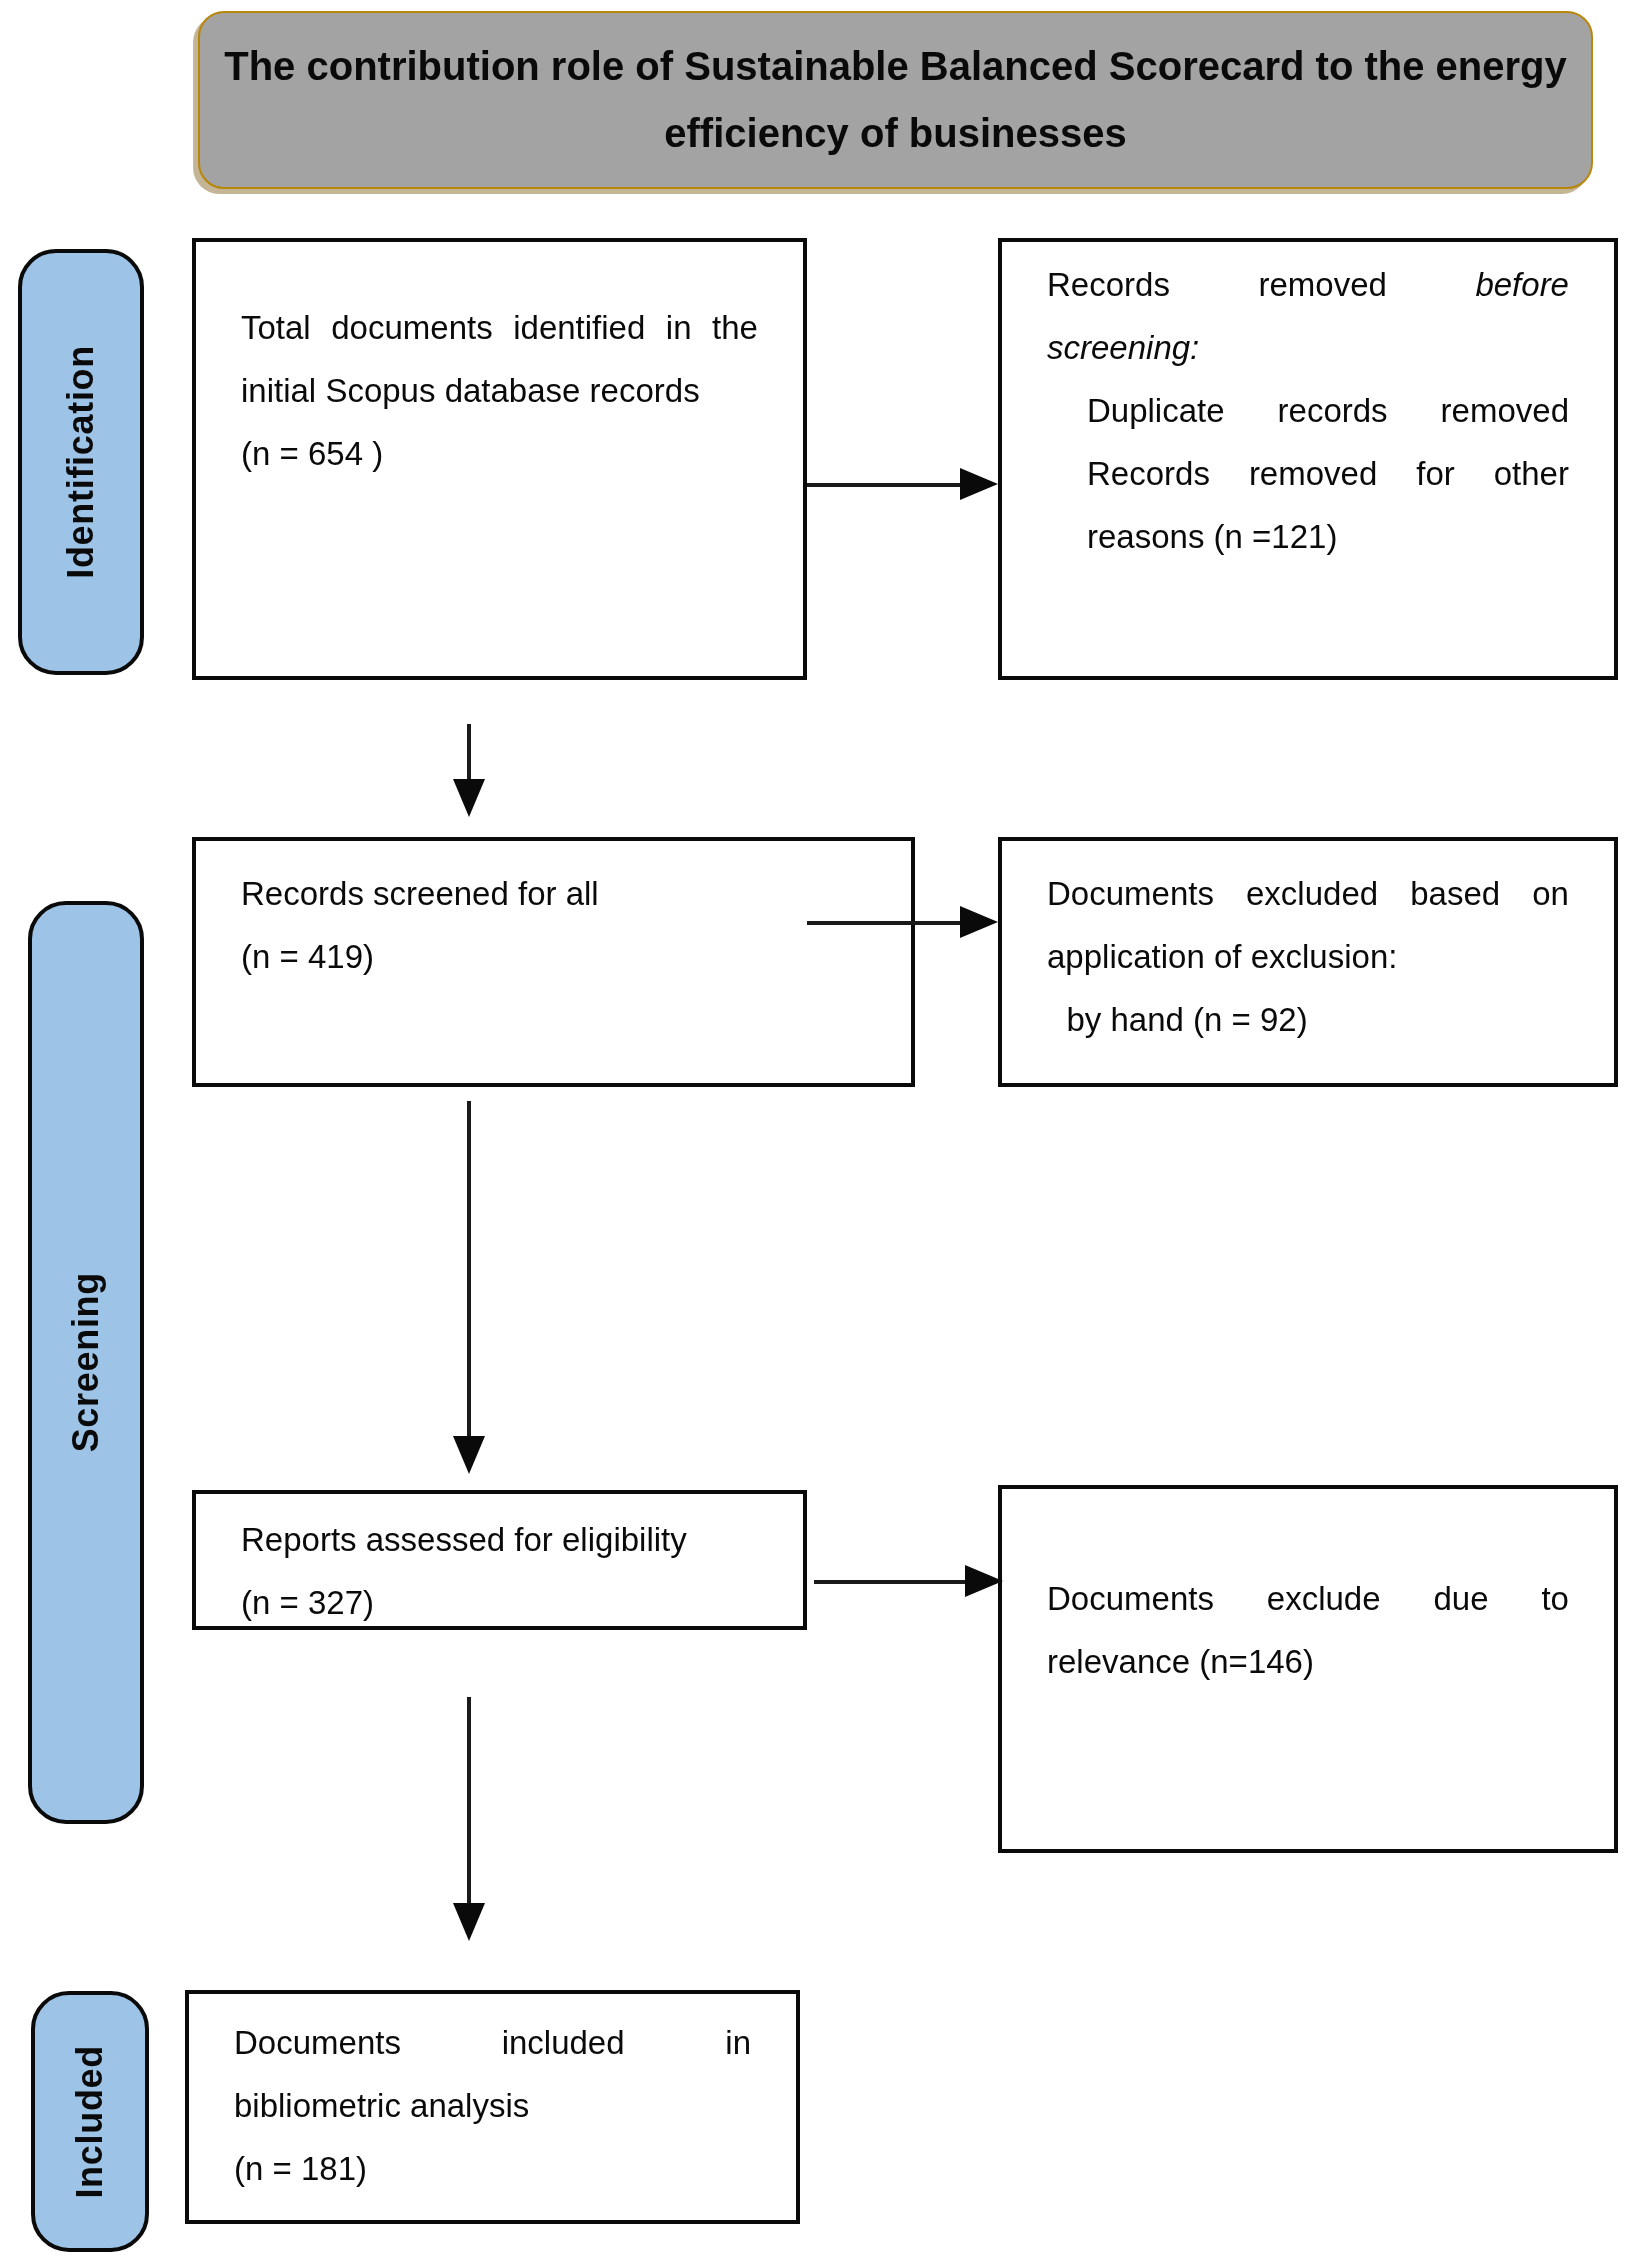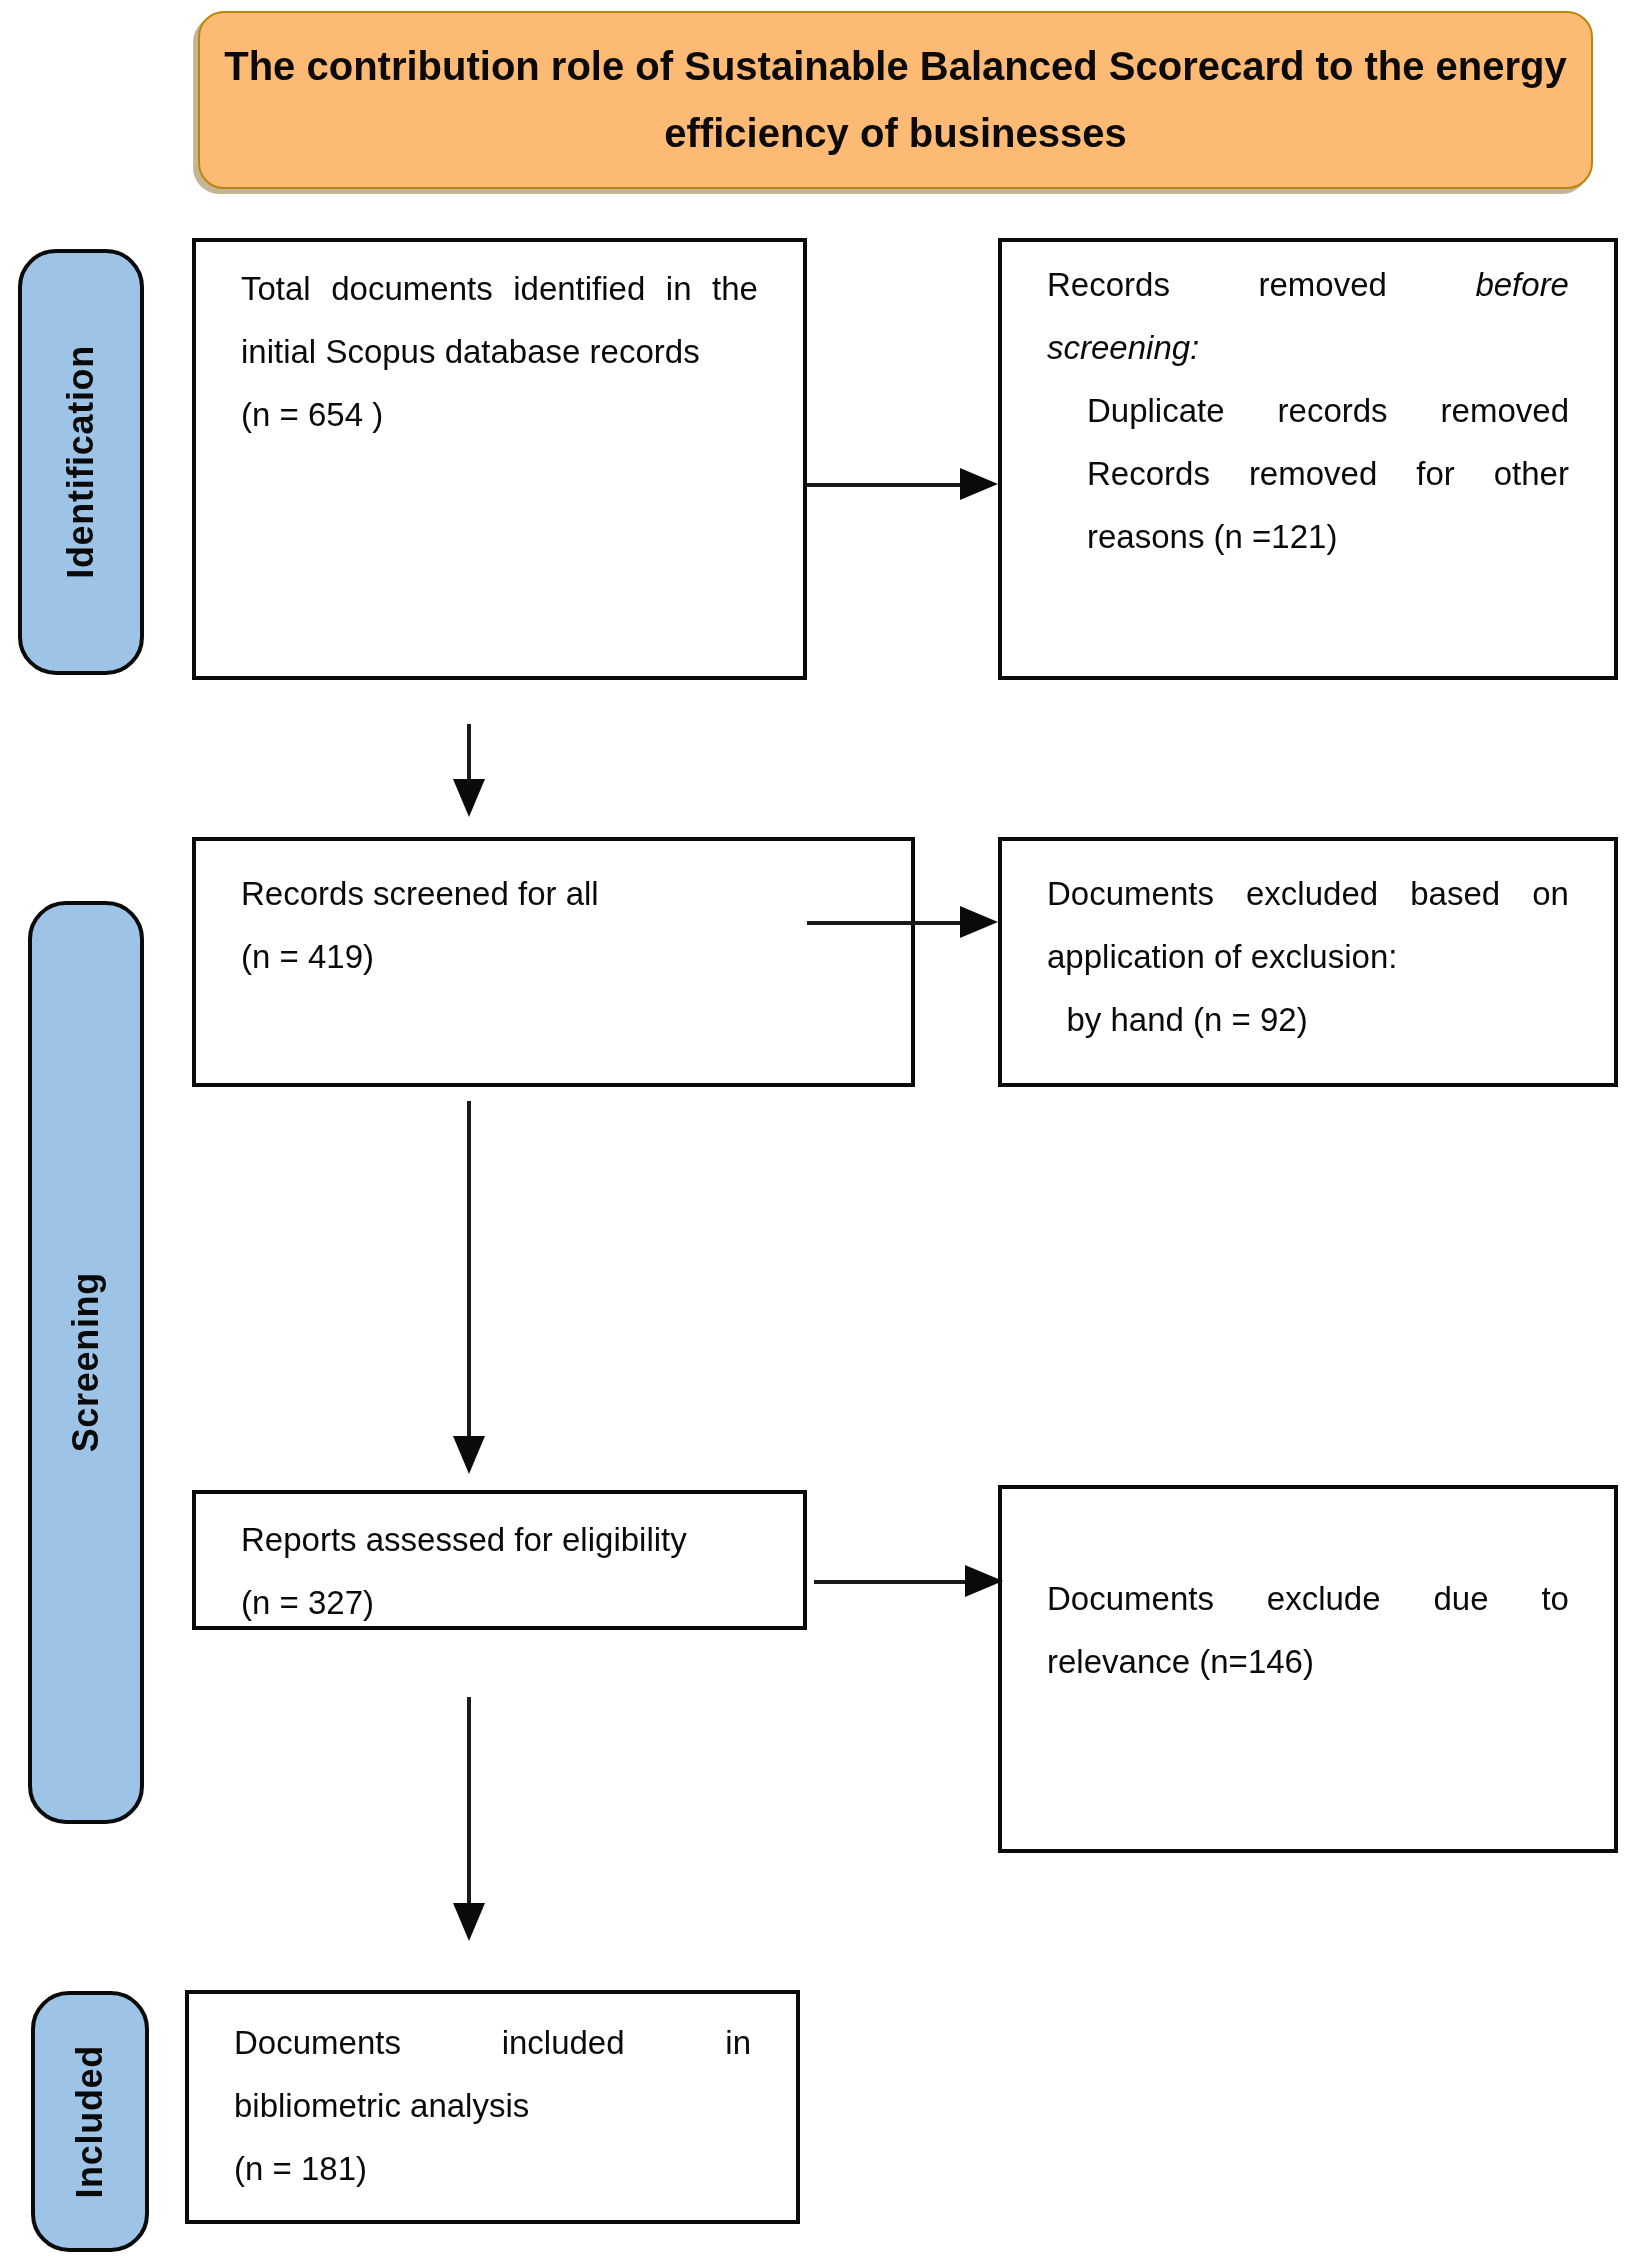--- a/index.html
+++ b/index.html
@@ -40,36 +40,36 @@
     border-left:38px solid #0a0a0a;}
   .ahead-down{position:absolute;width:0;height:0;
     border-left:16px solid transparent;border-right:16px solid transparent;
     border-top:38px solid #0a0a0a;}
 </style>
 </head>
 <body>
 
 <div class="canvas">
 
-  <div class="title-box" style="background: #fdba74;">
+  <div class="title-box" style="background: #a3a3a3;">
     <div>The contribution role of Sustainable Balanced Scorecard to the energy</div>
     <div>efficiency of businesses</div>
   </div>
 
   <div class="stage stage-fill" style="left: 18px; top: 249px; width: 118px; height: 418px; background: rgb(157, 195, 230);">
     <span class="vtext">Identification</span>
   </div>
   <div class="stage stage-fill" style="left: 28px; top: 901px; width: 108px; height: 915px; background: rgb(157, 195, 230);">
     <span class="vtext">Screening</span>
   </div>
   <div class="stage stage-fill" style="left: 31px; top: 1991px; width: 110px; height: 253px; background: rgb(157, 195, 230);">
     <span class="vtext">Included</span>
   </div>
 
-  <div class="fbox" style="left:192px;top:238px;width:615px;height:442px;padding-top:15px;">
+  <div class="fbox" style="left:192px;top:238px;width:615px;height:442px;padding-top:54px;">
       <div class="tline just"><span>Total</span><span>documents</span><span>identified</span><span>in</span><span>the</span></div>
       <div class="tline"><span>initial</span> <span>Scopus</span> <span>database</span> <span>records</span></div>
       <div class="tline"><span>(n</span> <span>=</span> <span>654</span> <span>)</span></div>
     </div>
 
   <div class="fbox" style="left:192px;top:837px;width:723px;height:250px;padding-top:21px;">
       <div class="tline"><span>Records</span> <span>screened</span> <span>for</span> <span>all</span></div>
       <div class="tline"><span>(n</span> <span>=</span> <span>419)</span></div>
     </div>
 

